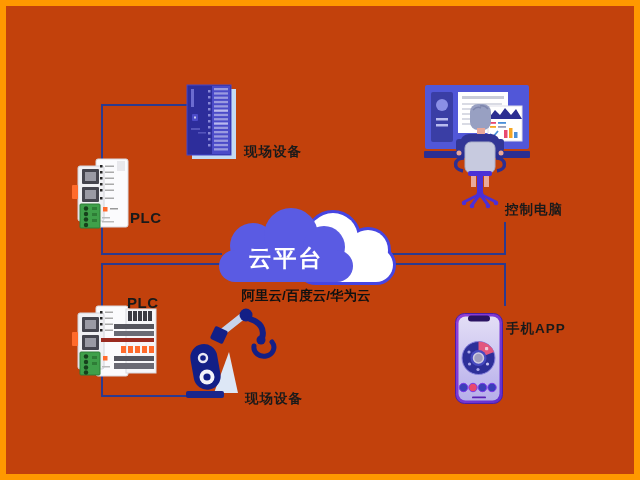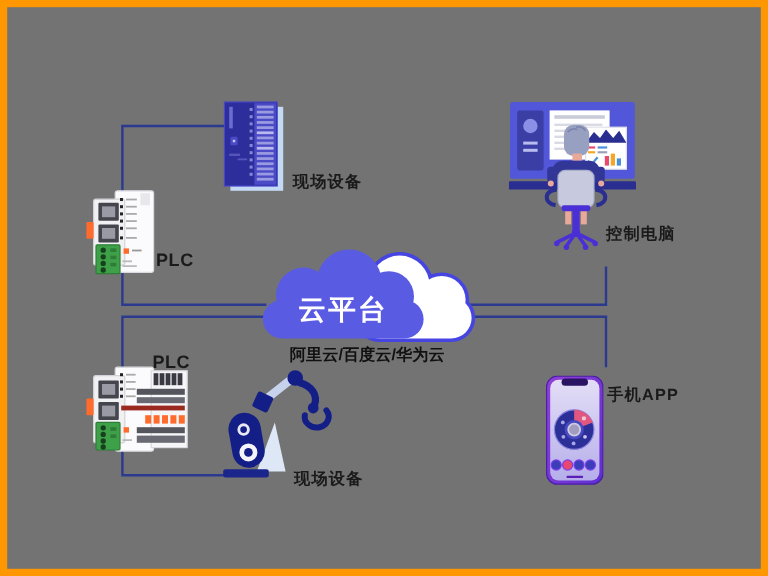--- a/index.html
+++ b/index.html
@@ -1,16 +1,16 @@
 <!DOCTYPE html>
 <html><head>
 <meta charset="utf-8">
 <style>
   html,body{margin:0;padding:0;background:#ffffff;font-family:"Liberation Sans",sans-serif;}
-  #frame{position:relative;width:640px;height:480px;box-sizing:border-box;border:6px solid #FF9800;background:#737373;overflow:hidden;}
+  #frame{position:relative;width:640px;height:480px;box-sizing:border-box;border:6px solid #FF9800;background:#c2410c;overflow:hidden;}
   #canvas{position:absolute;left:-6px;top:-6px;width:640px;height:480px;margin:6px;}
   .abs{position:absolute;}
   #lines{left:0;top:0;z-index:1;}
   .node{z-index:2;}
   .lbl{z-index:3;color:#1a1a1a;font-weight:700;font-size:13.5px;letter-spacing:1px;white-space:nowrap;}
   .lbl-plc{font-size:15px;letter-spacing:0.5px;}
   #cloud-title{z-index:3;color:#ffffff;font-weight:700;font-size:23px;letter-spacing:2px;text-align:center;width:100px;}
   #cloud-subtitle{z-index:3;color:#111111;font-weight:700;font-size:13.5px;text-align:center;width:170px;white-space:nowrap;}
 </style>
 </head>
@@ -234,21 +234,21 @@
       <line x1="56" y1="110" x2="40" y2="118" stroke="#4B2FD6" stroke-width="3"></line>
       <line x1="56" y1="110" x2="72" y2="118" stroke="#4B2FD6" stroke-width="3"></line>
       <line x1="56" y1="110" x2="48" y2="121" stroke="#4B2FD6" stroke-width="3"></line>
       <line x1="56" y1="110" x2="64" y2="121" stroke="#4B2FD6" stroke-width="3"></line>
       <circle cx="40" cy="119" r="2.3" fill="#4B2FD6"></circle>
           <circle cx="72" cy="119" r="2.3" fill="#4B2FD6"></circle>
       <circle cx="48" cy="122" r="2.3" fill="#4B2FD6"></circle>
           <circle cx="64" cy="122" r="2.3" fill="#4B2FD6"></circle>
     </svg>
   </div>
-  <div class="abs lbl" style="left:499px;top:180px;">控制电脑</div>
+  <div class="abs lbl" style="left:499px;top:195px;">控制电脑</div>
 
   <div class="abs node" style="left:449px;top:307px;">
     <svg width="48" height="92">
       <defs>
         <linearGradient id="pframe" x1="0" y1="0" x2="1" y2="1">
           <stop offset="0" stop-color="#9340D6"></stop>
               <stop offset="1" stop-color="#5E2FD1"></stop>
         </linearGradient>
         <linearGradient id="pscreen" x1="0" y1="0" x2="0" y2="1">
           <stop offset="0" stop-color="#E3DEF6"></stop>

